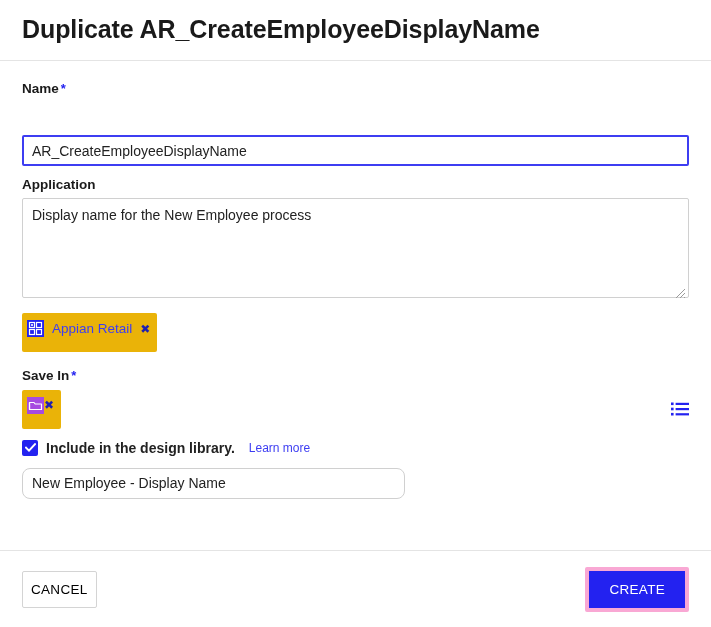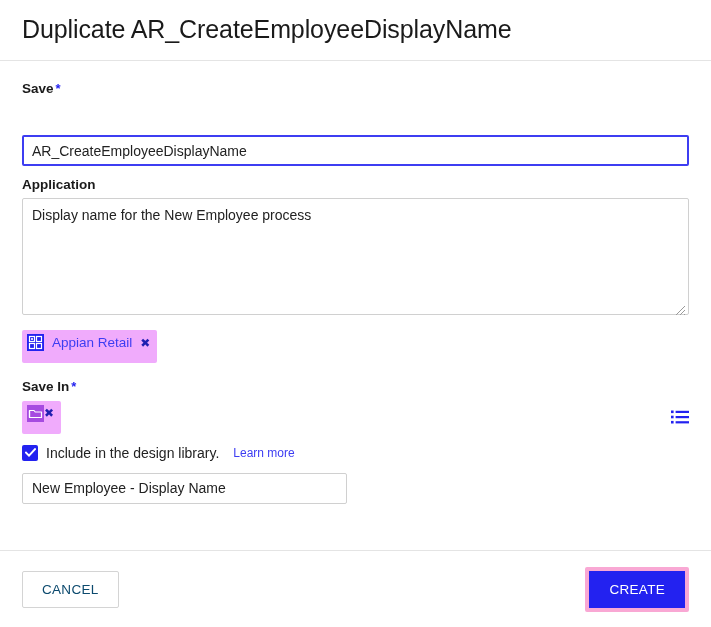--- a/index.html
+++ b/index.html
@@ -30,21 +30,21 @@
     height: 61px;
     box-sizing: border-box;
     border-bottom: 1px solid #e4e4e4;
     display: flex;
     align-items: center;
     padding: 0 22px;
     flex: 0 0 auto;
   }
   .dialog-title {
     font-size: 25px;
-    font-weight: normal;
+    font-weight: bold;
     color: #1a1a1a;
     letter-spacing: -0.1px;
     line-height: 1.1;
   }
 
   
   .dialog-body {
     flex: 1 1 auto;
     padding: 20px 22px 0 22px;
     box-sizing: border-box;
@@ -100,31 +100,32 @@
     border-radius: 2px;
     background: #ffffff;
     outline: none;
   }
   .text-input.focused {
     border: 2px solid #3d3df2;
     padding: 3px 8px;
     margin-top: 33px;
   }
   .text-input.short {
-    width: 325px;
+    width: 383px;
+    border-radius: 8px;
   }
 
   .textarea-wrap {
     position: relative;
     width: 100%;
   }
   .textarea {
     box-sizing: border-box;
     width: 100%;
-    height: 117px;
+    height: 100px;
     padding: 7px 9px;
     font-size: 14px;
     font-family: "Liberation Sans", sans-serif;
     color: #222222;
     border: 1px solid #d0d0d0;
     border-radius: 2px;
     background: #ffffff;
     outline: none;
     resize: none;
     line-height: 1.35;
@@ -140,24 +141,24 @@
   }
 
   
   .chip-row {
     display: flex;
     align-items: center;
   }
   .chip {
     display: inline-flex;
     align-items: center;
-    background: #f0abfc;
+    background: #eab308;
     border-radius: 2px;
     padding: 4px 7px 12px 5px;
-    height: 33px;
+    height: 39px;
     box-sizing: border-box;
   }
   .chip-icon {
     width: 17px;
     height: 17px;
     flex: 0 0 auto;
     display: block;
   }
   .chip-label {
     font-size: 13.5px;
@@ -199,20 +200,21 @@
     justify-content: center;
     flex: 0 0 auto;
     cursor: pointer;
   }
   .checkbox svg { display: block; }
   .check-label {
     font-size: 14px;
     color: #222222;
     margin-left: 8px;
     line-height: 1;
+    font-weight: bold;
   }
   .learn-more {
     font-size: 12px;
     color: #3d3df2;
     margin-left: 14px;
     text-decoration: none;
     cursor: pointer;
     line-height: 1;
   }
 
@@ -232,22 +234,22 @@
     font-family: "Liberation Sans", sans-serif;
     font-size: 13.5px;
     letter-spacing: 0.3px;
     border-radius: 2px;
     cursor: pointer;
     box-sizing: border-box;
   }
   .btn-cancel {
     background: #ffffff;
     border: 1px solid #d4d4d4;
-    color: #0c4a6e;
-    padding: 10px 19px;
+    color: #000000;
+    padding: 10px 8px;
   }
   .btn-create {
     background: #2322f0;
     border: 4px solid #f9a8d4;
     color: #ffffff;
     padding: 11px 20px;
   }
 
   .spacer-sm { height: 5px; }
 </style>
@@ -257,21 +259,21 @@
 <div class="dialog">
 
   <div class="dialog-header">
     <div class="dialog-title">Duplicate AR_CreateEmployeeDisplayName</div>
   </div>
 
   <div class="dialog-body">
 
     <div class="field">
       <label class="field-label">
-        <span>Save</span><span class="req-star">*</span>
+        <span>Name</span><span class="req-star">*</span>
       </label>
       <input class="text-input focused" type="text" value="AR_CreateEmployeeDisplayName" style="">
     </div>
 
     <div class="field">
       <label class="field-label">Application</label>
       <div class="textarea-wrap">
         <textarea class="textarea" style="">Display name for the New Employee process</textarea>
         <svg class="resize-grip" viewBox="0 0 11 11">
           <path d="M10 1 L1 10 M10 5 L5 10 M10 9 L9 10" stroke="#9a9a9a" stroke-width="1" fill="none"></path>

